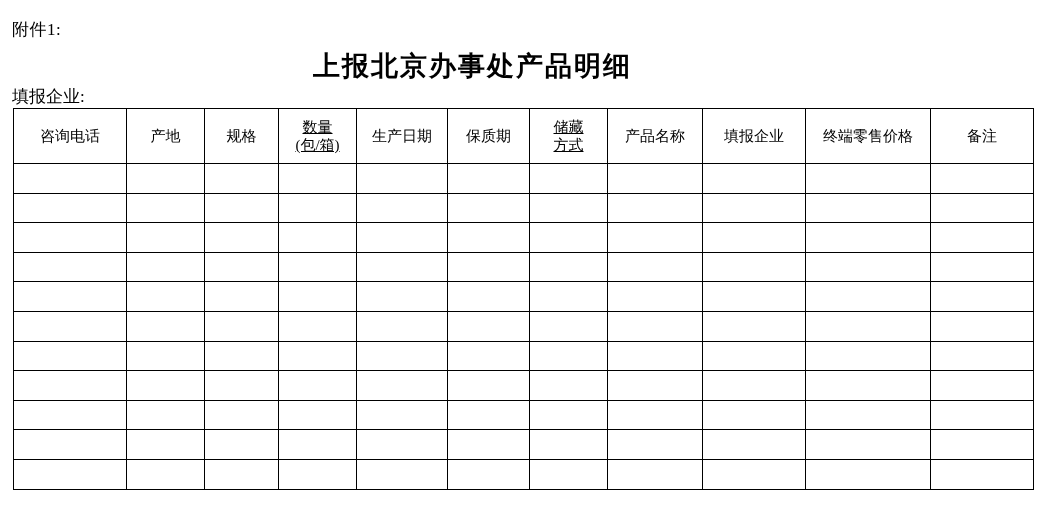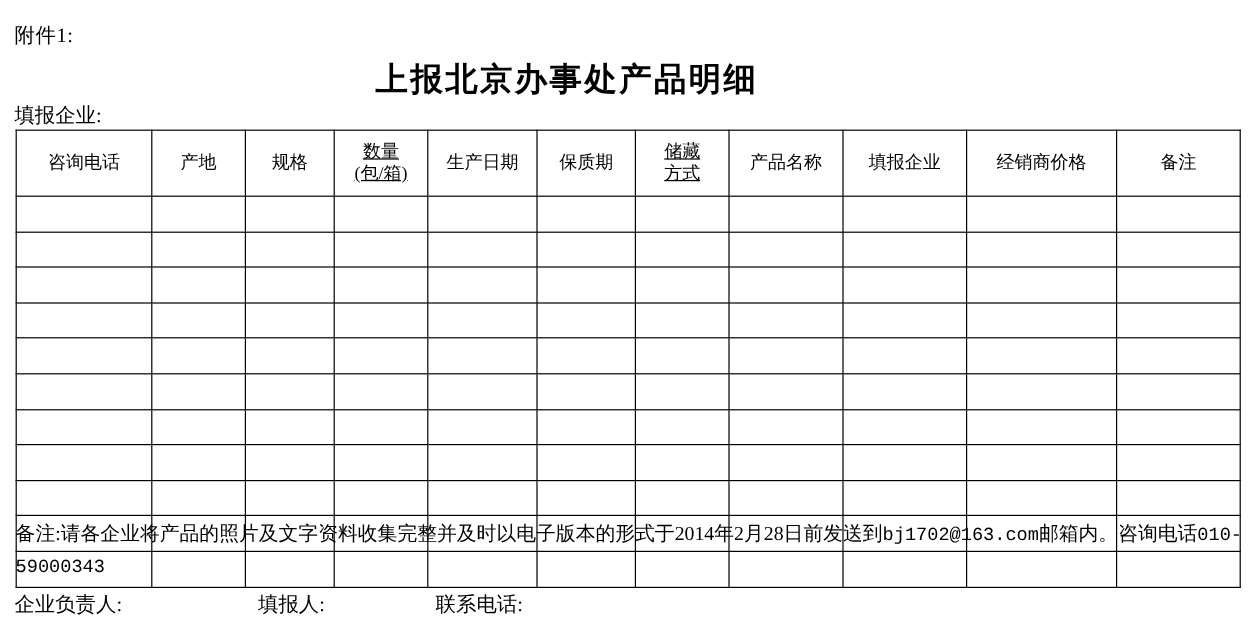--- a/index.html
+++ b/index.html
@@ -141,21 +141,21 @@
           <span>(包/箱)</span>
         </th>
         <th><span>生产日期</span></th>
         <th><span>保质期</span></th>
         <th class="hdr-two-line">
           <span>储藏</span>
           <span>方式</span>
         </th>
         <th><span>产品名称</span></th>
         <th><span>填报企业</span></th>
-        <th><span>经销商价格</span></th>
+        <th><span>终端零售价格</span></th>
         <th><span>备注</span></th>
       </tr>
     </thead>
     <tbody>
       <tr>
         <td></td>
         <td></td>
         <td></td>
         <td></td>
         <td></td>
@@ -292,23 +292,15 @@
         <td></td>
         <td></td>
         <td></td>
         <td></td>
         <td></td>
         <td></td>
       </tr>
     </tbody>
   </table>
 
-  <div class="note">
-    <span>备注:请各企业将产品的照片及文字资料收集完整并及时以电子版本的形式于2014年2月28日前发送到</span><span class="mono">bj1702@163.com</span><span>邮箱内。咨询电话</span><span class="mono">010-59000343</span>
-  </div>
-
-  <div class="footer">
-    <span class="f-item f1">企业负责人:</span>
-    <span class="f-item f2">填报人:</span>
-    <span class="f-item f3">联系电话:</span>
-  </div>
+
 
 </div>
 
 </body></html>

